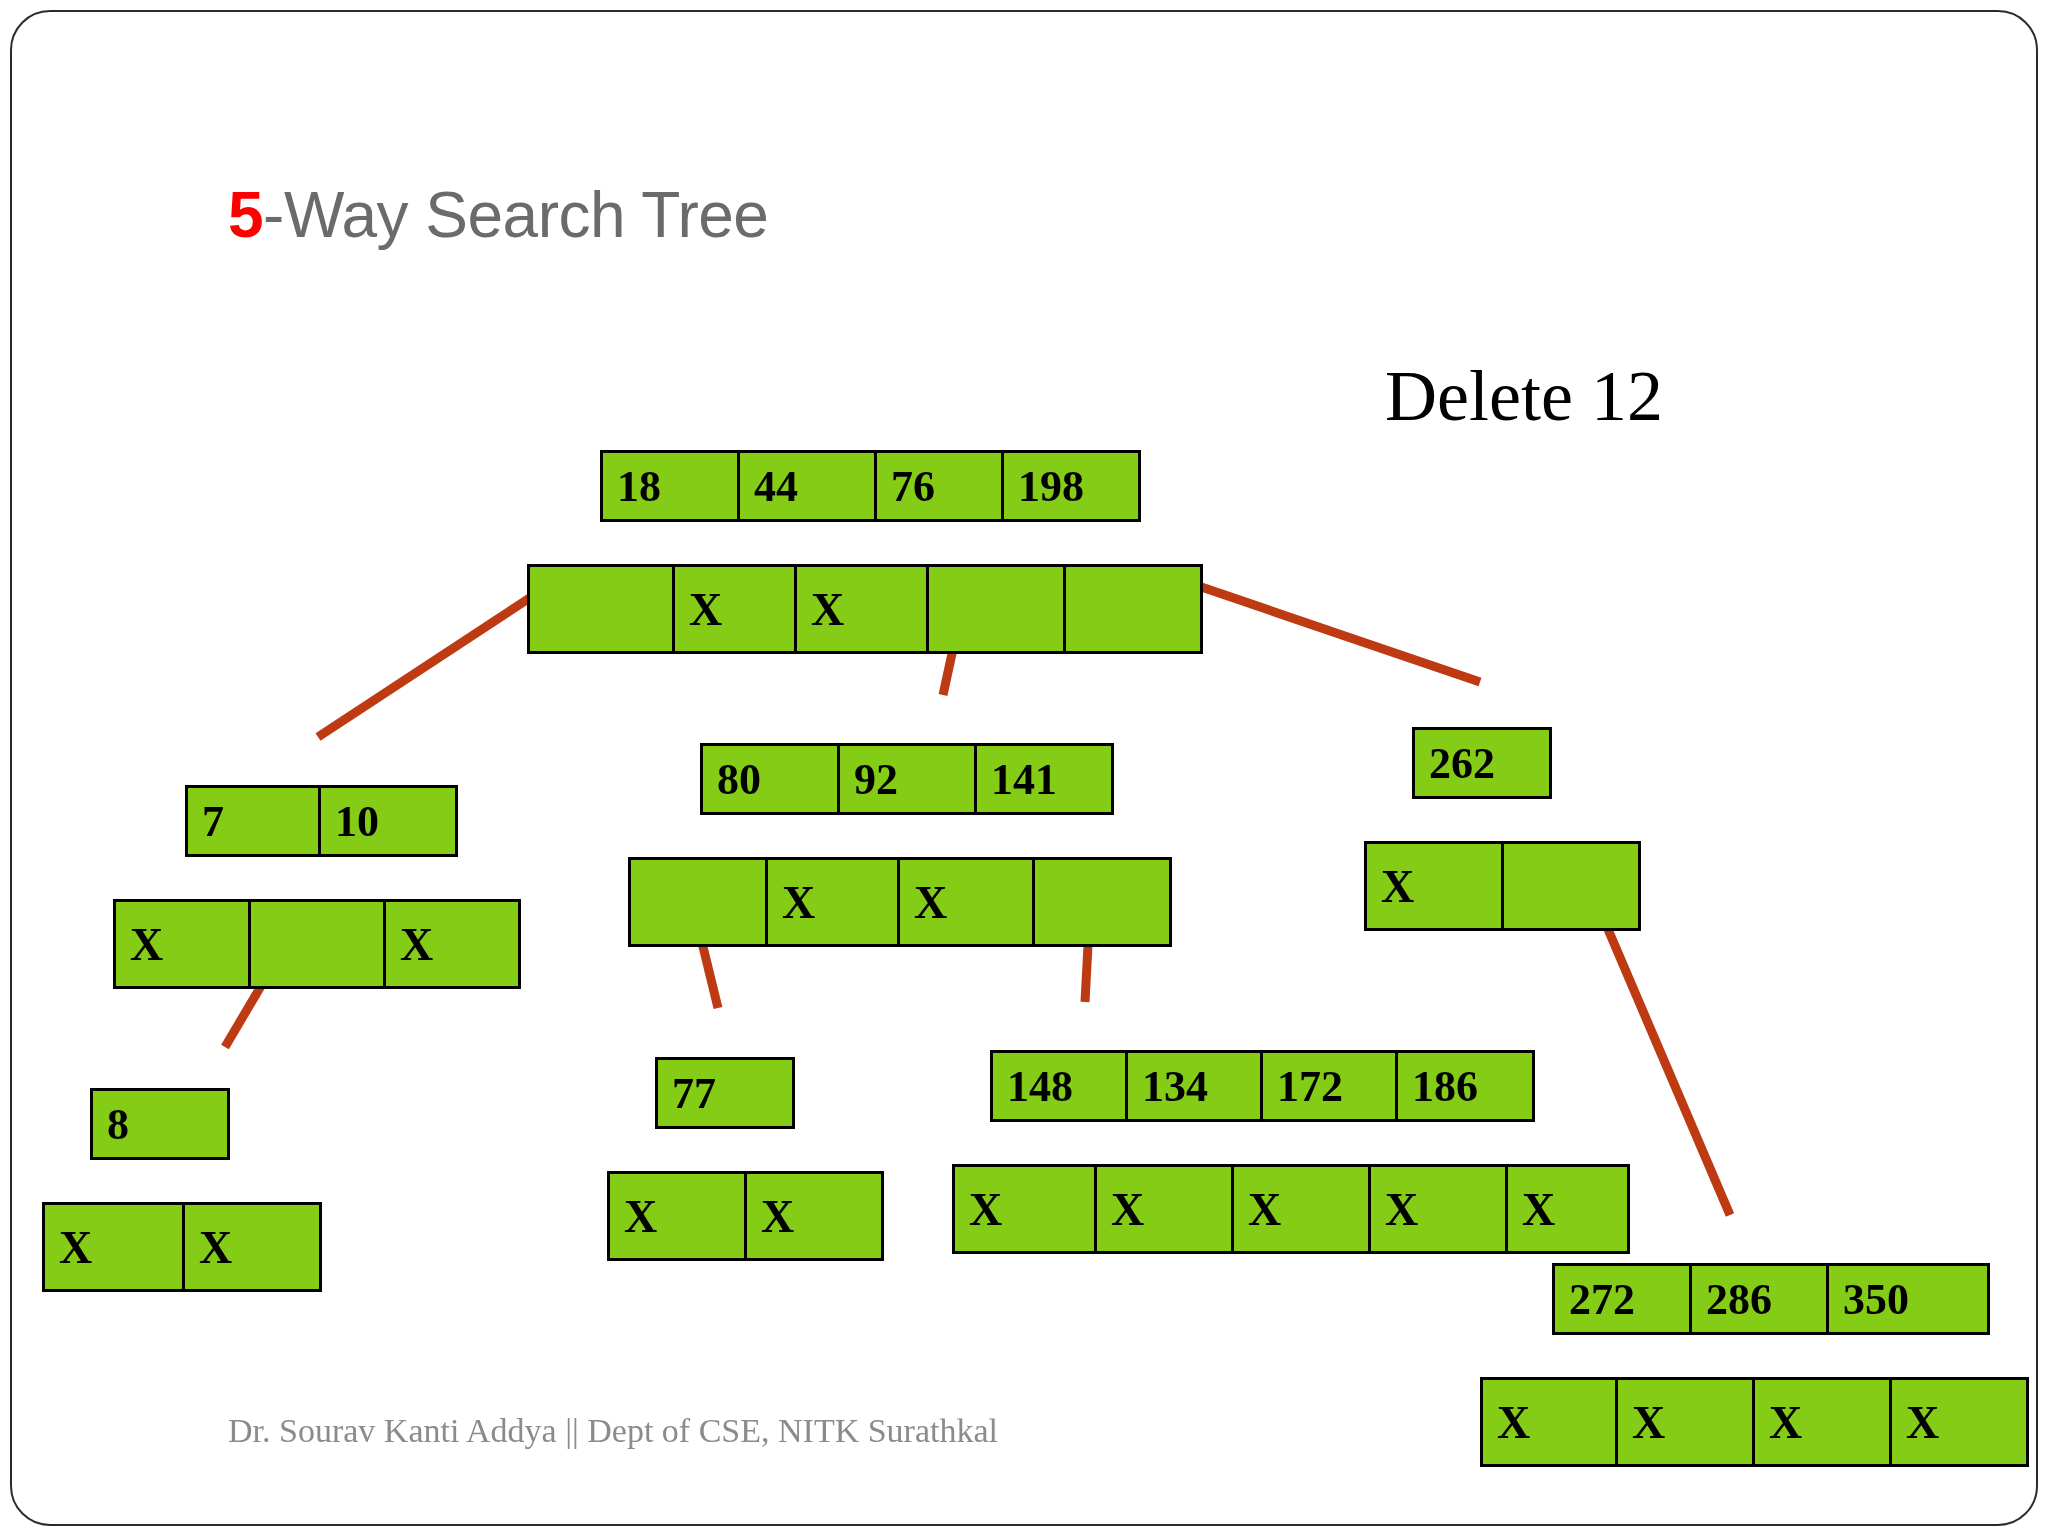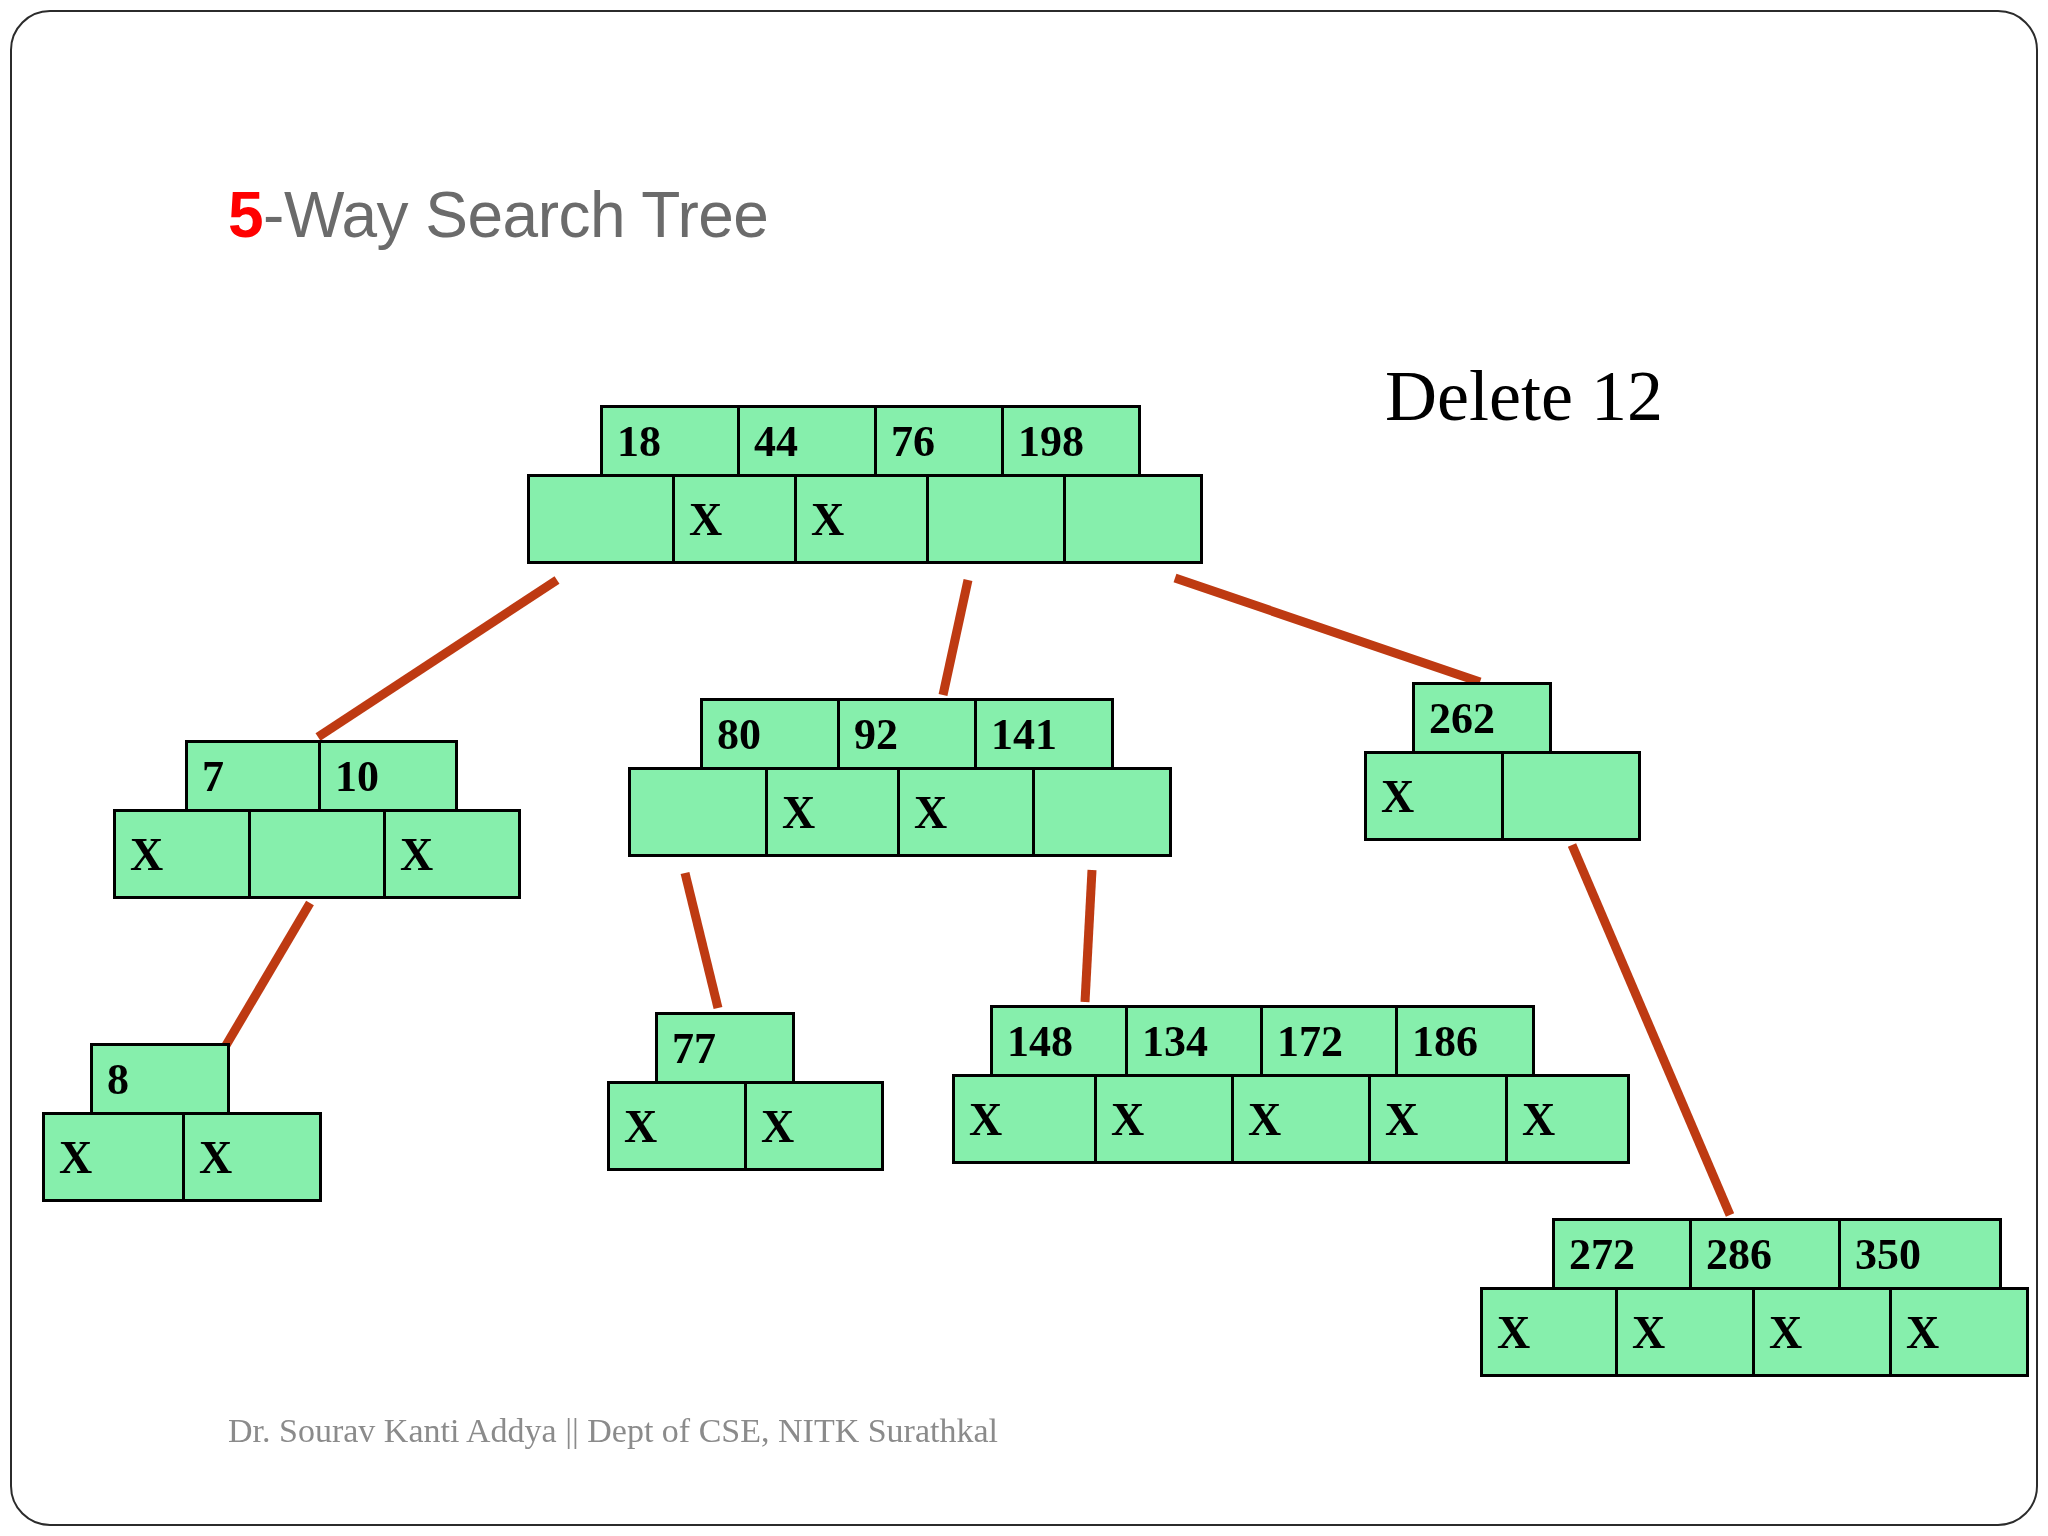--- a/index.html
+++ b/index.html
@@ -85,22 +85,23 @@
   }
   .cell {
     border: 3px solid #000000;
     box-sizing: border-box;
     display: flex;
     align-items: center;
     justify-content: flex-start;
     font-family: "Liberation Serif", serif;
     font-weight: bold;
     color: #000000;
-    background: #86efac;
+    background: #84cc16;
     padding-left: 14px;
+    margin-top: 45px;
   }
   .keyrow .cell {
     height: 72px;
     font-size: 44px;
     margin-left: -3px;
   }
   .keyrow .cell:first-child { margin-left: 0; }
   .ptrrow .cell {
     height: 90px;
     font-size: 46px;
@@ -216,21 +217,21 @@
     </div>
     <div class="row ptrrow" style="margin-left:-48px;">
       <div class="cell" style="width:140px;">X</div>
       <div class="cell" style="width:140px;"></div>
     </div>
   </div>
 
   <div class="node" style="left:1552px; top:1218px;">
     <div class="row keyrow">
       <div class="cell" style="width:140px;">272</div>
-      <div class="cell" style="width:152px;">286</div>
+      <div class="cell" style="width:140px;">286</div>
       <div class="cell" style="width:164px;">350</div>
     </div>
     <div class="row ptrrow" style="margin-left:-72px;">
       <div class="cell" style="width:138px;">X</div>
       <div class="cell" style="width:140px;">X</div>
       <div class="cell" style="width:140px;">X</div>
       <div class="cell" style="width:140px;">X</div>
     </div>
   </div>
 

